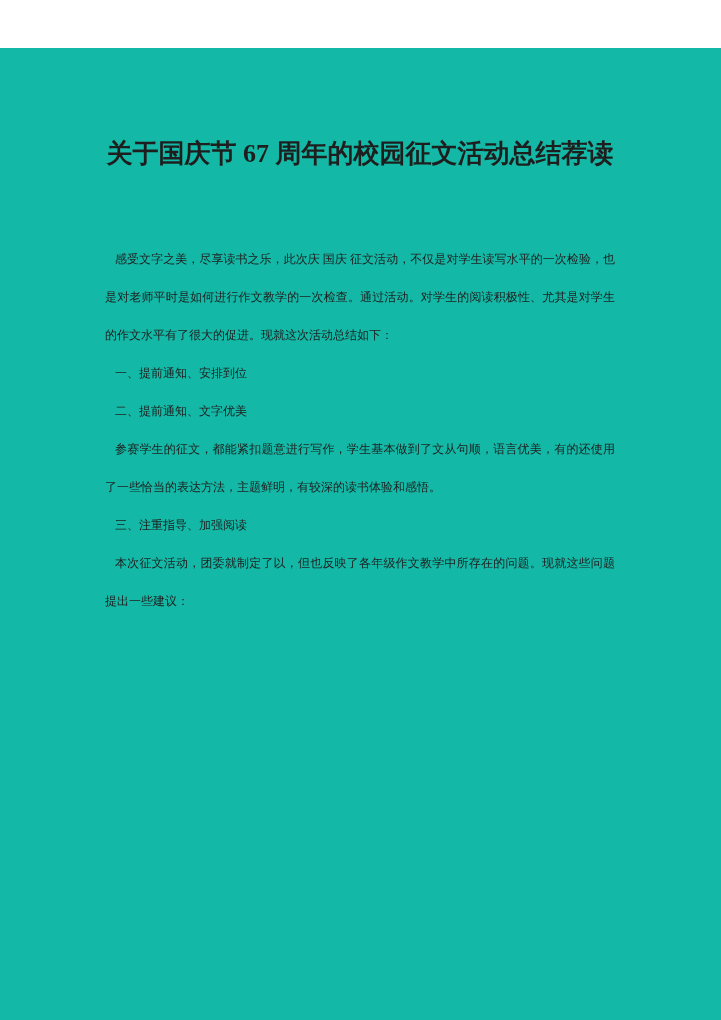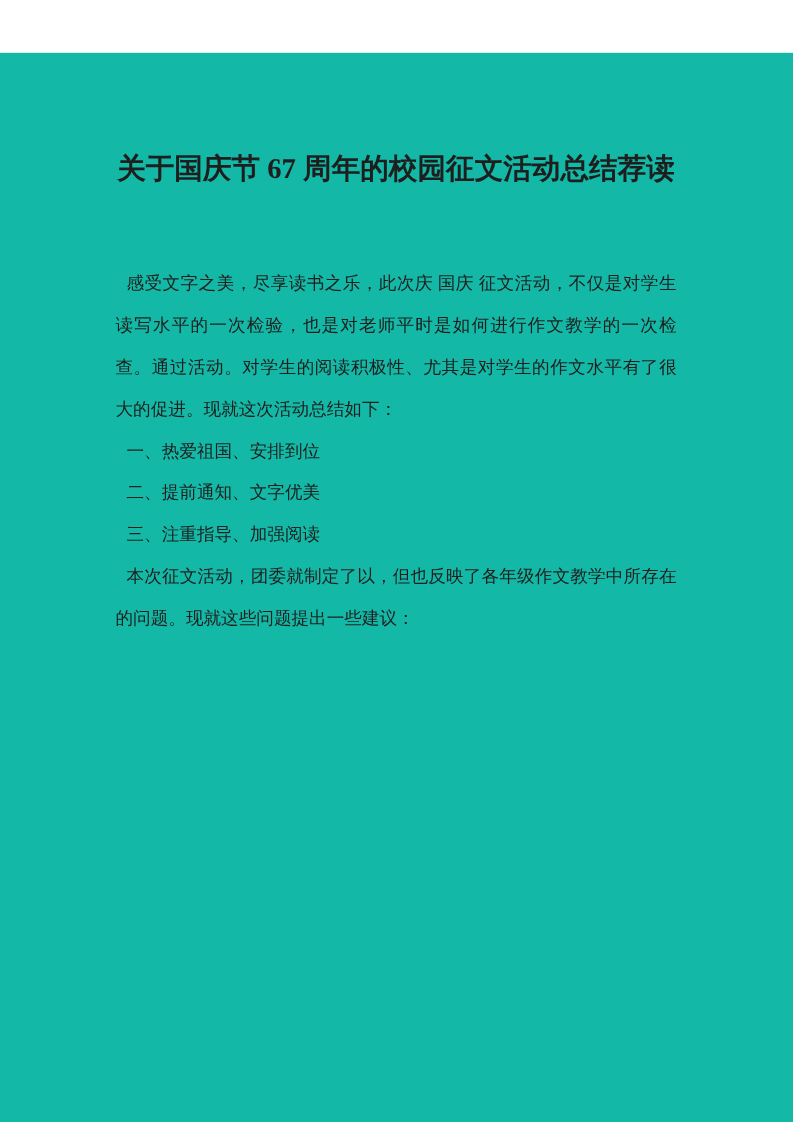--- a/index.html
+++ b/index.html
@@ -22,39 +22,40 @@
   .doc-title {
     margin: 0 0 63px 0;
     font-size: 26px;
     font-weight: 700;
     line-height: 47px;
     text-align: center;
     color: #1e1e1e;
   }
   .block {
     margin: 0;
-    font-size: 16px;
+    font-size: 12px;
     line-height: 38px;
     text-align: justify;
     text-indent: 10px;
     color: #1e1e1e;
     word-break: break-all;
   }
 </style>
 </head>
 <body>
 
 <div class="page">
   <h1 class="doc-title">关于国庆节 67 周年的校园征文活动总结荐读</h1>
 
   <p class="block">感受文字之美，尽享读书之乐，此次庆 国庆 征文活动，不仅是对学生读写水平的一次检验，也是对老师平时是如何进行作文教学的一次检查。通过活动。对学生的阅读积极性、尤其是对学生的作文水平有了很大的促进。现就这次活动总结如下：</p>
 
-  <p class="block">一、热爱祖国、安排到位</p>
+  <p class="block">一、提前通知、安排到位</p>
 
 
   <p class="block">二、提前通知、文字优美</p>
 
+  <p class="block">参赛学生的征文，都能紧扣题意进行写作，学生基本做到了文从句顺，语言优美，有的还使用了一些恰当的表达方法，主题鲜明，有较深的读书体验和感悟。</p>
 
   <p class="block">三、注重指导、加强阅读</p>
 
   <p class="block">本次征文活动，团委就制定了以，但也反映了各年级作文教学中所存在的问题。现就这些问题提出一些建议：</p>
 
 </div>
 
 </body></html>

